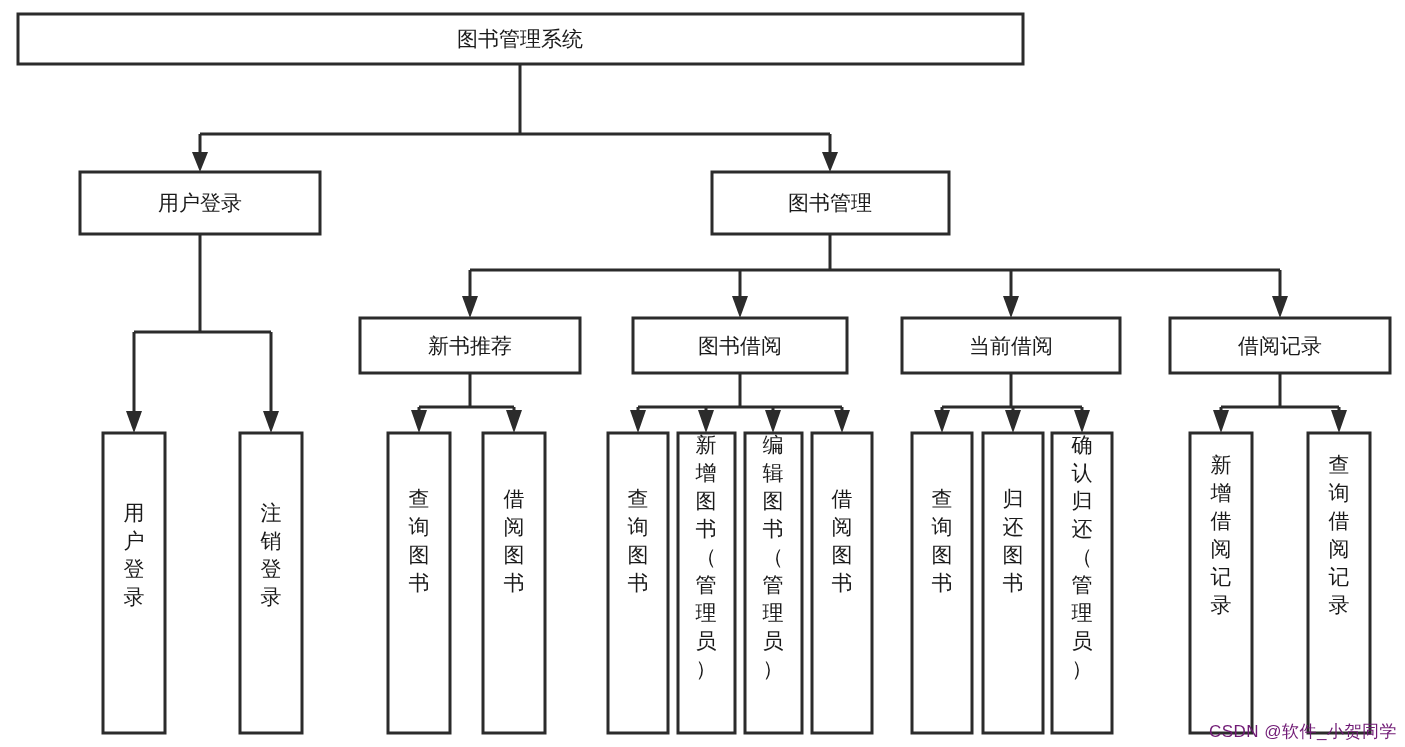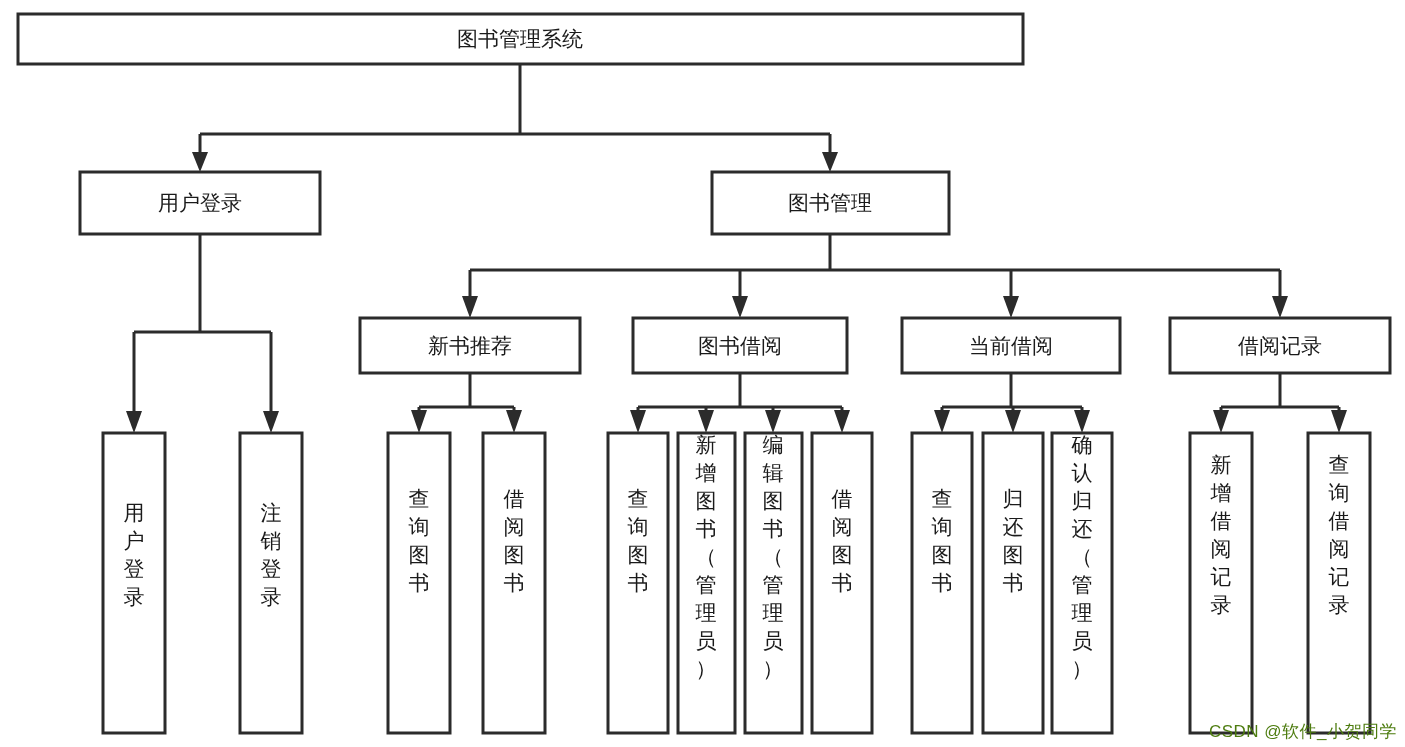--- a/index.html
+++ b/index.html
@@ -53,21 +53,21 @@
   .arrow-head {
     fill: #2b2b2b;
     stroke: none;
   }
   .watermark {
     position: absolute;
     right: 8px;
     bottom: 4px;
     font-family: "Liberation Sans", "DejaVu Sans", sans-serif;
     font-size: 17px;
-    color: #4d7c0f;
+    color: #701a75;
     letter-spacing: 0.5px;
     white-space: nowrap;
     pointer-events: none;
   }
 </style>
 </head>
 <body>
 
 <div id="diagram-root">
   <svg class="diagram" viewBox="0 0 1405 747" xmlns="http://www.w3.org/2000/svg">

